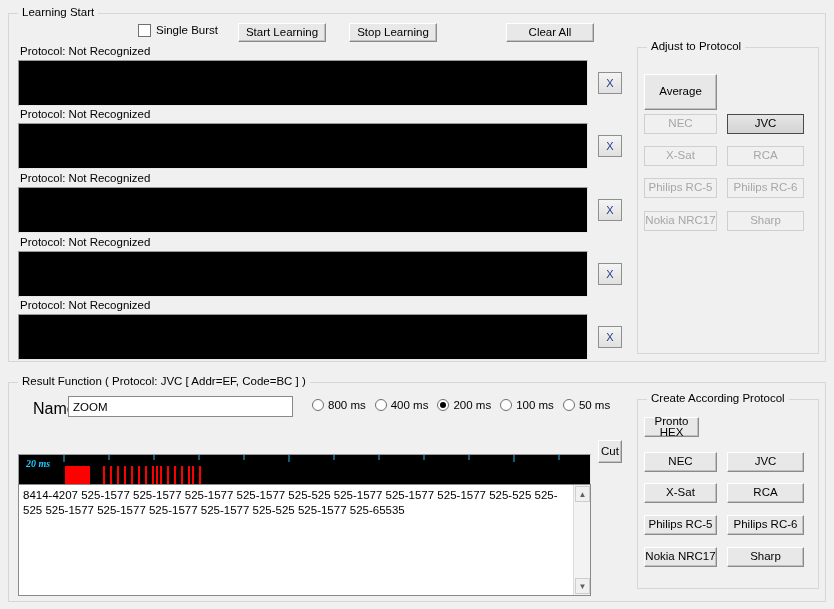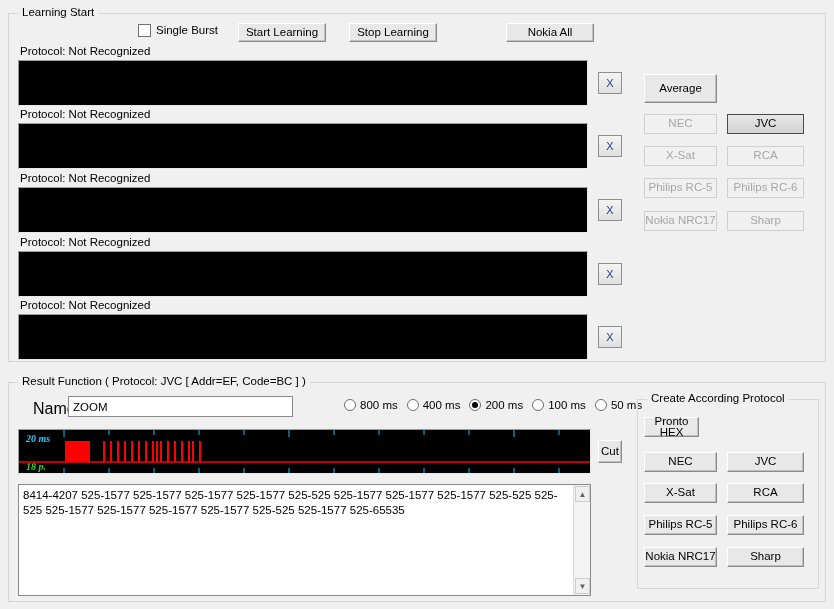--- a/index.html
+++ b/index.html
@@ -151,21 +151,21 @@
     <div class="legend">Learning Start</div>
   </div>
 
   <div class="chk-wrap" style="left:138px; top:24px;">
     <span class="chk-box"></span>
     <span>Single Burst</span>
   </div>
 
   <div class="btn raised3d" style="left:238px; top:23px; width:88px; height:19px;">Start  Learning</div>
   <div class="btn raised3d" style="left:349px; top:23px; width:88px; height:19px;">Stop Learning</div>
-  <div class="btn raised3d" style="left:506px; top:23px; width:88px; height:19px;">Nokia All</div>
+  <div class="btn raised3d" style="left:506px; top:23px; width:88px; height:19px;">Clear All</div>
 
   <div class="burst-label" style="left:20px; top:45px;">Protocol: Not Recognized</div>
   <div class="burst-panel" style="left:18px; top:60px; width:570px; height:46px;"></div>
   <div class="xbtn" style="left:598px; top:72px;">
     <span>X</span>
   </div>
 
   <div class="burst-label" style="left:20px; top:108px;">Protocol: Not Recognized</div>
   <div class="burst-panel" style="left:18px; top:123px; width:570px; height:46px;"></div>
   <div class="xbtn" style="left:598px; top:135px;">
@@ -183,40 +183,43 @@
   <div class="xbtn" style="left:598px; top:263px;">
     <span>X</span>
   </div>
 
   <div class="burst-label" style="left:20px; top:299px;">Protocol: Not Recognized</div>
   <div class="burst-panel" style="left:18px; top:314px; width:570px; height:46px;"></div>
   <div class="xbtn" style="left:598px; top:326px;">
     <span>X</span>
   </div>
 
-
-  <div class="btn raised3d" style="left:644px; top:74px; width:73px; height:29px;">Average</div>
+  <div class="group" style="left:637px; top:47px; width:182px; height:307px;">
+    <div class="legend">Adjust to Protocol</div>
+  </div>
+
+  <div class="btn raised3d" style="left:644px; top:74px; width:73px; height:36px;">Average</div>
 
   <div class="btn flat disabled" style="left:644px; top:114px; width:73px; height:20px;">NEC</div>
   <div class="btn active" style="left:727px; top:114px; width:77px; height:20px;">JVC</div>
   <div class="btn flat disabled" style="left:644px; top:146px; width:73px; height:20px;">X-Sat</div>
   <div class="btn flat disabled" style="left:727px; top:146px; width:77px; height:20px;">RCA</div>
   <div class="btn flat disabled" style="left:644px; top:178px; width:73px; height:20px;">Philips RC-5</div>
   <div class="btn flat disabled" style="left:727px; top:178px; width:77px; height:20px;">Philips RC-6</div>
   <div class="btn flat disabled" style="left:644px; top:211px; width:73px; height:20px;">Nokia NRC17</div>
   <div class="btn flat disabled" style="left:727px; top:211px; width:77px; height:20px;">Sharp</div>
 
   <div class="group" style="left:8px; top:382px; width:818px; height:220px;">
     <div class="legend">Result Function ( Protocol: JVC [ Addr=EF, Code=BC ] )</div>
   </div>
 
   <div class="name-label" style="left:33px; top:400px;">Name:</div>
   <div class="txtfield" style="left:68px; top:396px; width:225px; height:21px;text-align:right;" placeholder="">ZOOM</div>
 
-  <div class="radio-row" style="left:312px; top:399px;margin-left:32px;">
+  <div class="radio-row" style="left:312px; top:399px;">
     <span class="radio-item">
       <span class="radio-outer"></span>
       <span>800 ms</span>
     </span>
     <span class="radio-item">
       <span class="radio-outer"></span>
       <span>400 ms</span>
     </span>
     <span class="radio-item checked">
       <span class="radio-outer">
@@ -227,21 +230,21 @@
     <span class="radio-item">
       <span class="radio-outer"></span>
       <span>100 ms</span>
     </span>
     <span class="radio-item">
       <span class="radio-outer"></span>
       <span>50 ms</span>
     </span>
   </div>
 
-  <div class="wave-wrap" style="left:18px; top:429px; width:573px; height:45px;">
+  <div class="wave-wrap" style="left:18px; top:454px; width:573px; height:45px;">
     <svg width="571" height="43" viewBox="0 0 571 43">
       <rect x="0" y="0" width="571" height="43" fill="#000"></rect>
 
       <g stroke="#22b8f0" stroke-width="1">
         <line x1="45" y1="0" x2="45" y2="7"></line>
         <line x1="90" y1="0" x2="90" y2="5"></line>
         <line x1="135" y1="0" x2="135" y2="5"></line>
         <line x1="180" y1="0" x2="180" y2="5"></line>
         <line x1="225" y1="0" x2="225" y2="5"></line>
         <line x1="270" y1="0" x2="270" y2="7"></line>

